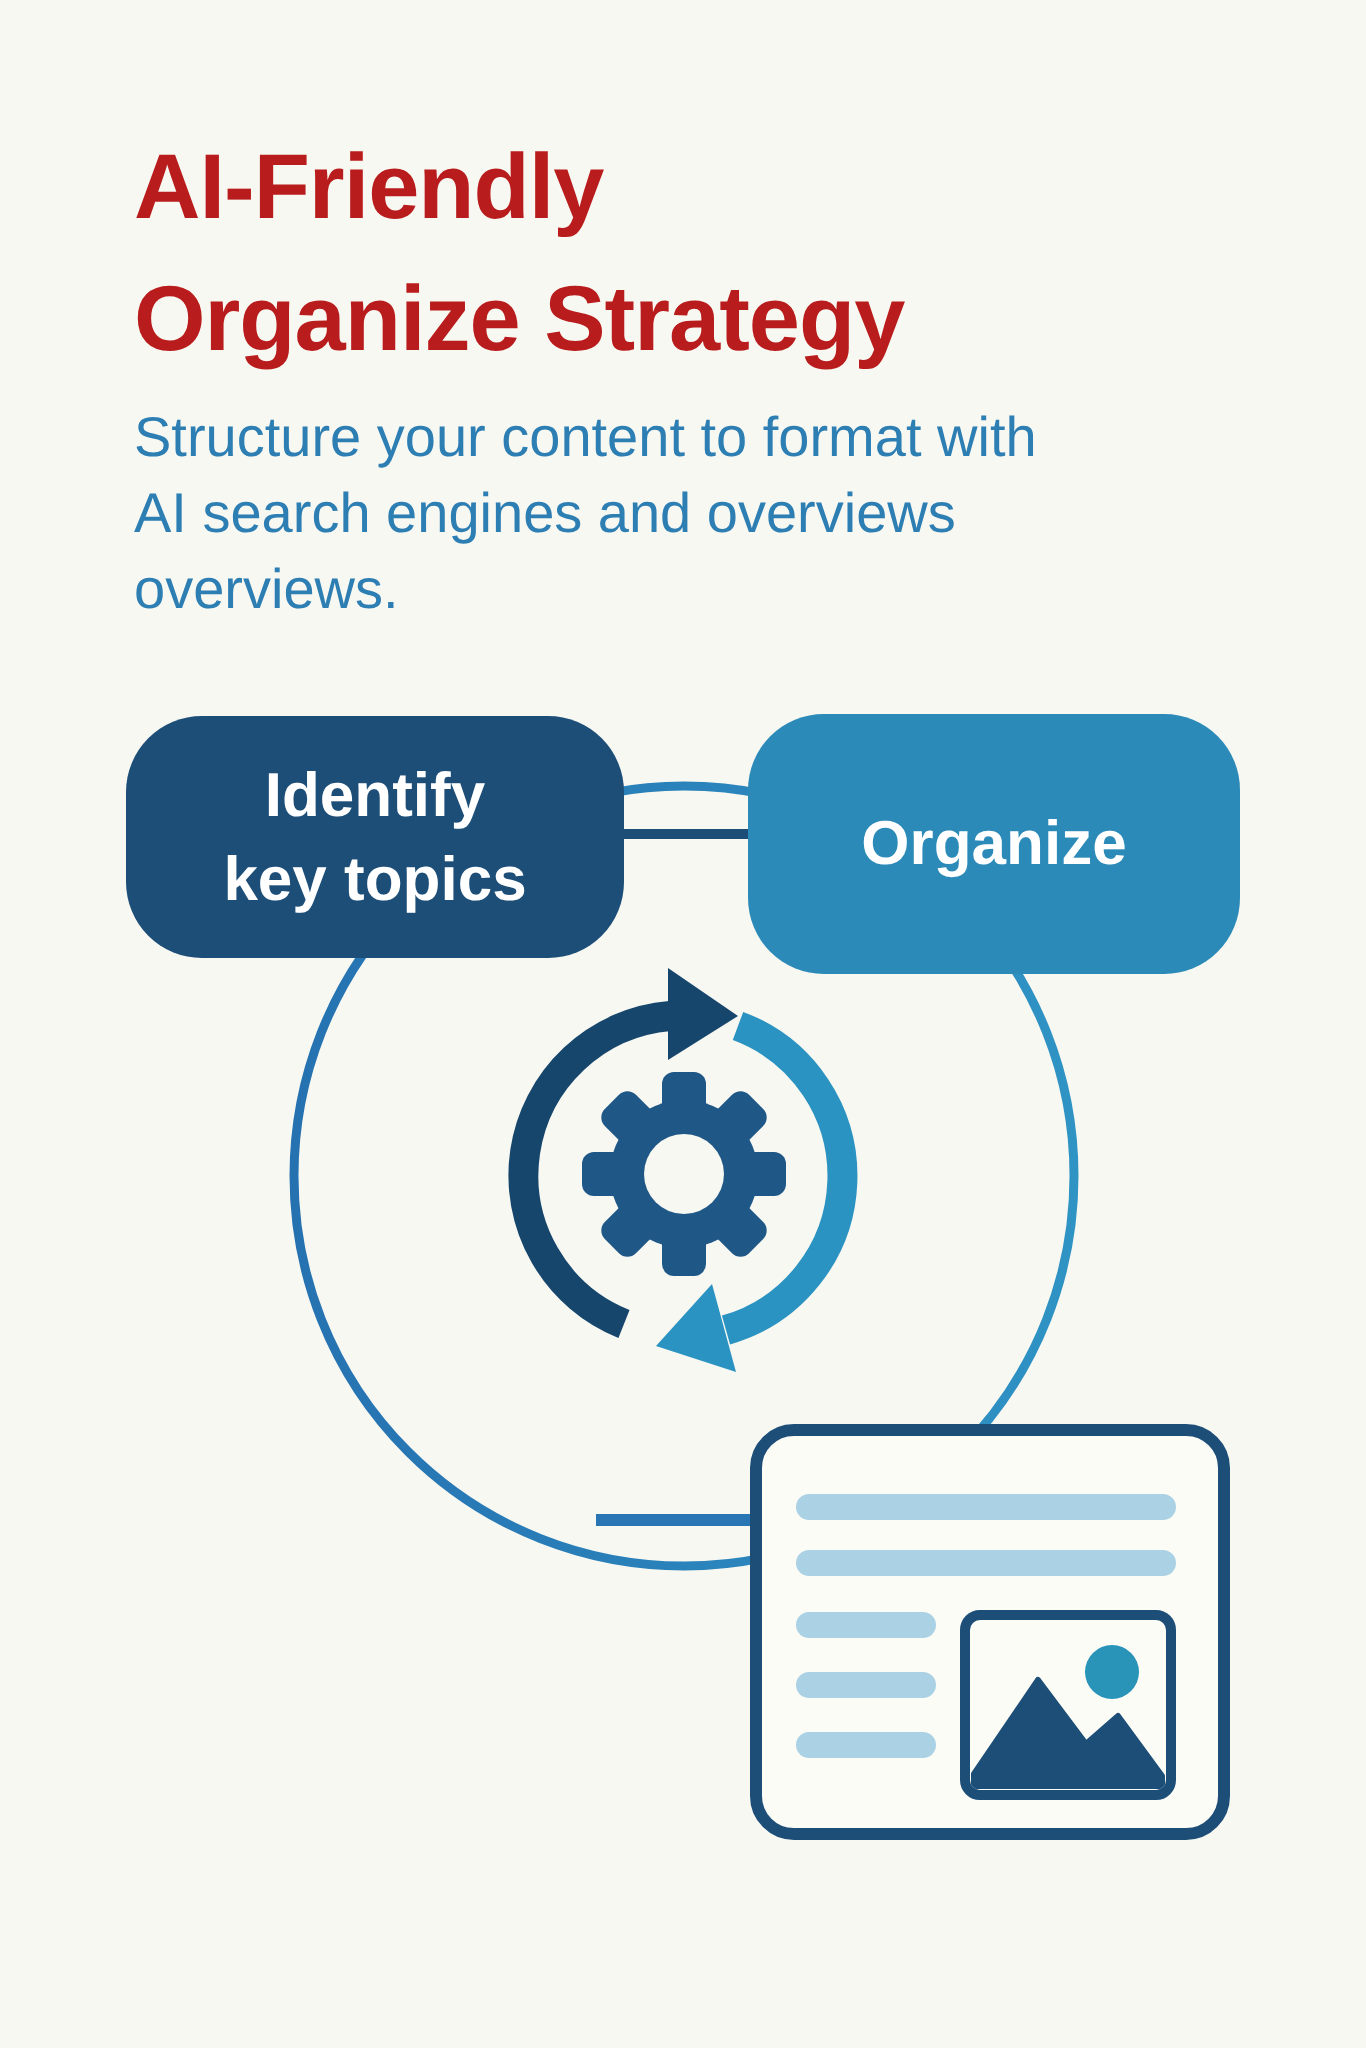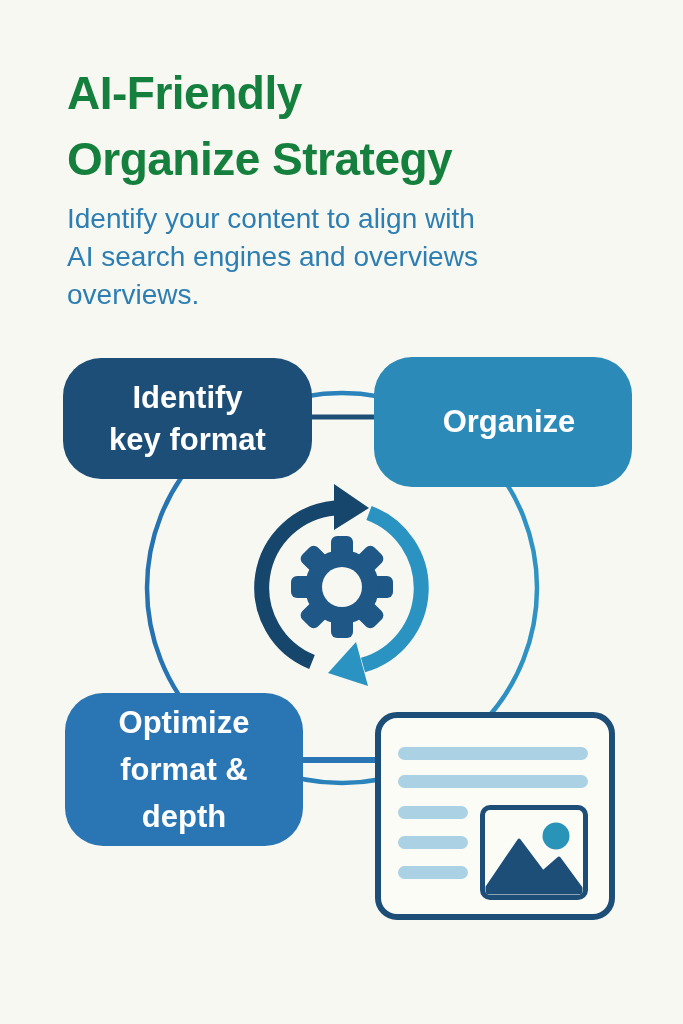--- a/index.html
+++ b/index.html
@@ -5,39 +5,39 @@
   html,body{margin:0;padding:0;}
   body{width:683px;height:1024px;overflow:hidden;}
   .canvas{
     position:relative;width:683px;height:1024px;
     background:#f8f8f2;
     font-family:"Liberation Sans","DejaVu Sans",sans-serif;
   }
   
   .title{
     position:absolute;left:67px;top:60px;margin:0;
-    font-size:46px;line-height:66px;font-weight:700;color:#15803d;
+    font-size:46px;line-height:66px;font-weight:700;color:#b91c1c;
     letter-spacing:-0.5px;
   }
   .title span{display:block;}
   .subtitle{
     position:absolute;left:67px;top:200px;
     font-size:28px;line-height:38px;font-weight:500;color:#2d7eb3;
   }
   .subtitle span{display:block;}
   
   .diagram-svg{position:absolute;left:0;top:0;z-index:1;}
   .node{
     position:absolute;z-index:2;display:flex;align-items:center;justify-content:center;
     text-align:center;color:#ffffff;font-weight:600;font-size:31px;
     border-radius:38px;
   }
   .node span{display:block;}
   .node-identify{left:63px;top:358px;width:249px;height:121px;background:#1d4e78;line-height:42px;}
-  .node-organize{left:374px;top:357px;width:246px;height:130px;background:#2b8ab8;line-height:42px;padding-left:12px;}
+  .node-organize{left:374px;top:357px;width:246px;height:130px;background:#2b8ab8;line-height:42px;}
   .node-optimize{left:65px;top:693px;width:238px;height:153px;background:#2a76b4;line-height:47px;}
   
   .card{
     position:absolute;z-index:2;left:375px;top:712px;width:240px;height:208px;
     box-sizing:border-box;border:6px solid #1d4e78;border-radius:22px;background:#fcfcf7;
   }
   .card-inner{position:absolute;inset:0;}
   .bar{position:absolute;background:#abd1e5;border-radius:7px;height:13px;}
   .bar-1{left:17px;top:29px;width:190px;}
   .bar-2{left:17px;top:57px;width:190px;}
@@ -54,21 +54,21 @@
 </head>
 <body>
 
 <div class="canvas">
 
   <h1 class="title">
     <span>AI-Friendly</span>
     <span>Organize Strategy</span>
   </h1>
   <div class="subtitle">
-    <span>Identify your content to align with</span>
+    <span>Structure your content to format with</span>
     <span>AI search engines and overviews</span>
     <span>overviews.</span>
   </div>
 
   <svg class="diagram-svg" width="683" height="1024" viewBox="0 0 683 1024">
     <defs>
       <linearGradient id="ringGrad" x1="0" y1="0" x2="1" y2="0">
         <stop offset="0" stop-color="#2672b1"></stop>
         <stop offset="1" stop-color="#2f93c4"></stop>
       </linearGradient>
@@ -98,37 +98,30 @@
         <rect x="-11" y="-51" width="22" height="26" rx="6" transform="rotate(315)"></rect>
         <circle cx="0" cy="0" r="37"></circle>
       </g>
       <circle cx="0" cy="0" r="20" fill="#f8f8f2"></circle>
     </g>
   </svg>
 
   <div class="node node-identify">
     <div>
       <span>Identify</span>
-      <span>key format</span>
+      <span>key topics</span>
     </div>
   </div>
 
   <div class="node node-organize">
     <div>
       <span>Organize</span>
     </div>
   </div>
 
-  <div class="node node-optimize">
-    <div>
-      <span>Optimize</span>
-      <span>format &amp;</span>
-      <span>depth</span>
-    </div>
-  </div>
 
   <div class="card">
     <div class="card-inner">
       <div class="bar bar-1"></div>
       <div class="bar bar-2"></div>
       <div class="bar bar-3"></div>
       <div class="bar bar-4"></div>
       <div class="bar bar-5"></div>
       <div class="img-frame">
         <svg width="98" height="85" viewBox="0 0 98 85">

